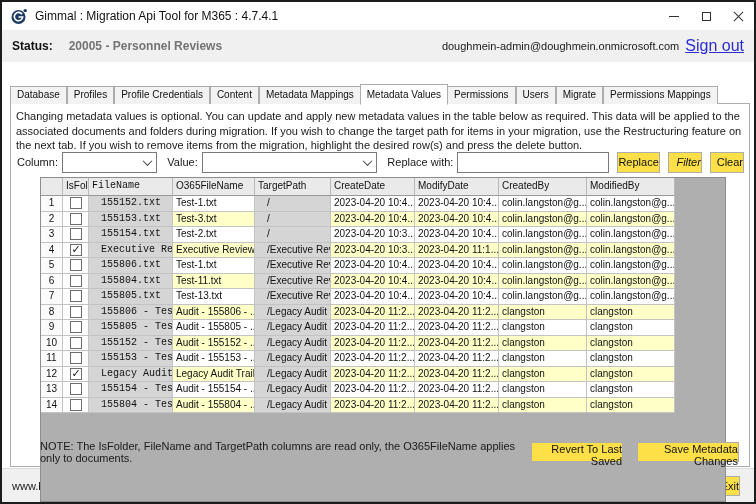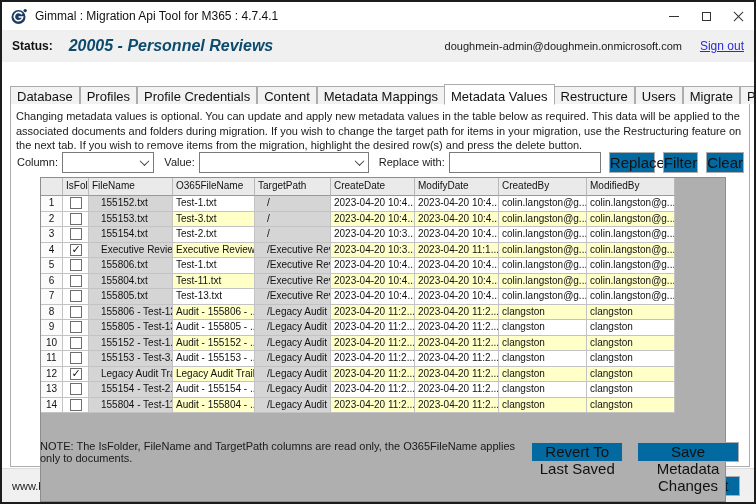--- a/index.html
+++ b/index.html
@@ -15,58 +15,58 @@
   .glyph-min { width:10px; height:0; border-top:1px solid #333; display:block; }
   .glyph-max { width:9px; height:9px; border:1px solid #333; display:block; }
   .glyph-close { position:relative; width:11px; height:11px; display:block; }
   .glyph-close::before,.glyph-close::after { content:""; position:absolute; left:-1px; top:5px; width:13px; height:0; border-top:1px solid #333; }
   .glyph-close::before { transform:rotate(45deg); }
   .glyph-close::after { transform:rotate(-45deg); }
 
   
   .statusrow { position:absolute; left:0; top:28px; right:0; height:32px; background:#f0f0f0; display:flex; align-items:center; padding:0 10px 0 10px; }
   .status-label { font-size:12px; font-weight:bold; color:#111; }
-  .status-value { font-size:16px; font-weight:bold; color:#0c4a6e; margin-left:16px;font-style:italic; }
+  .status-value { font-size:12px; font-weight:bold; color:#737373; margin-left:16px; }
   .account-email { margin-left:auto; font-size:11px; color:#1a1a1a; }
-  .signout-link { font-size:12px; color:#2b2bd6; text-decoration:underline; margin-left:18px; cursor:pointer; }
+  .signout-link { font-size:16px; color:#2b2bd6; text-decoration:underline; margin-left:6px; cursor:pointer; }
 
   
   .tabstrip { position:absolute; left:8px; top:81px; right:8px; height:21px; display:flex; align-items:flex-end; z-index:3; }
-  .tab { font-size:13px; color:#111; background:#f2f2f2; border:1px solid #acacac; border-bottom:none; padding:2px 6px 3px 6px; margin-right:0px; height:18px; white-space:nowrap; }
+  .tab { font-size:10px; color:#111; background:#f2f2f2; border:1px solid #acacac; border-bottom:none; padding:2px 6px 3px 6px; margin-right:0px; height:18px; white-space:nowrap; }
   .tab.selected { background:#ffffff; height:21px; padding-top:4px; position:relative; z-index:4; margin:8px -1px; border-bottom:1px solid #ffffff; margin-bottom:-1px; }
 
   
   .tabpage { position:absolute; left:8px; top:101px; width:740px; height:364px; background:#ffffff; border:1px solid #acacac; z-index:1; }
   .description { position:absolute; left:5px; top:5px; width:728px; font-size:11px; line-height:1.32; color:#1a1a1a; }
 
   
   .filterbar { position:absolute; left:6px; top:47px; width:727px; height:22px; display:flex; align-items:center; }
   .flabel { font-size:11px; color:#1a1a1a; white-space:nowrap; }
   .combobox { height:21px; background:#fff; border:1px solid #7a7a7a; display:flex; align-items:center; justify-content:flex-end; padding-right:5px; margin-left:4px; }
   .combo-column { width:106px; }
   .combo-value { width:196px; }
   .chev { width:7px; height:7px; border-right:1.4px solid #444; border-bottom:1.4px solid #444; transform:rotate(45deg) translate(-1px,-1px); }
   .textbox { height:21px; border:1px solid #7a7a7a; background:#fff; font-size:11px; padding:0 4px; margin-left:4px; flex:1; font-family:inherit; }
-  .btn { height:21px; background:#0369a1; border:1px solid #adadad; font-size:15px; color:#111; font-family:inherit; cursor:default; }
+  .btn { height:21px; background:#fde047; border:1px solid #adadad; font-size:11px; color:#111; font-family:inherit; cursor:default;text-align:right; }
   .filterbar .btn { margin-left:8px; }
   .btn-replace { width:46px; }
-  .btn-filter { width:38px; }
+  .btn-filter { width:38px;font-style:italic; }
   .btn-clear { width:38px; }
   .gap10 { width:10px; flex:0 0 auto; }
 
   
   .grid { position:absolute; left:29px; top:73px; width:686px; height:325px; background:#afafaf; border:1px solid #8d8d8d; overflow:hidden; font-size:10px; }
   .grow { display:flex; }
   .gcell { border-right:1px solid #c3c3c3; border-bottom:1px solid #c3c3c3; overflow:hidden; white-space:nowrap; padding:1px 3px; color:#111; flex:0 0 auto; }
   .ghead .gcell { background:#eaeaea; border-right:1px solid #b9b9b9; border-bottom:1px solid #999999; padding-top:2px; }
   .grow-body { height:15.5px; }
   .ghead { height:18px; }
   .c0 { width:22px; background:#fbfbfb; text-align:center; padding-left:0; padding-right:0; }
   .c1 { width:26px; background:#ffffff; display:flex; align-items:center; justify-content:center; padding:0; }
-  .c2 { width:84px; }
+  .c2 { width:84px;font-family:Liberation Mono, monospace; }
   .c3 { width:82px; }
   .c4 { width:76px; }
   .c5 { width:84px; }
   .c6 { width:84px; }
   .c7 { width:88px; }
   .c8 { width:88px; }
   .ro { background:#d5d5d5;padding-left:12px; }
   .ed { background:#ffffff; }
   .ed.hl { background:#ffffc8; }
   .checkbox { width:12px; height:12px; background:#fff; border:1px solid #6e6e6e; position:relative; }
@@ -118,21 +118,21 @@
     <a class="signout-link">Sign out</a>
   </div>
 
   <div class="tabstrip" id="tabstrip">
       <div class="tab">Database</div>
       <div class="tab">Profiles</div>
       <div class="tab">Profile Credentials</div>
       <div class="tab">Content</div>
       <div class="tab">Metadata Mappings</div>
       <div class="tab selected">Metadata Values</div>
-      <div class="tab">Restructure</div>
+      <div class="tab">Permissions</div>
       <div class="tab">Users</div>
       <div class="tab">Migrate</div>
       <div class="tab">Permissions Mappings</div>
     </div>
 
   <div class="tabpage">
     <p class="description">Changing metadata values is optional.  You can update and apply new metadata values in the table below as required.  This data will be applied to the associated documents and folders during migration. If you wish to change the target path for items in your migration, use the Restructuring feature on the next tab. If you wish to remove items from the migration, highlight the desired row(s) and press the delete button.</p>
 
     <div class="filterbar">
       <span class="flabel">Column:</span>

